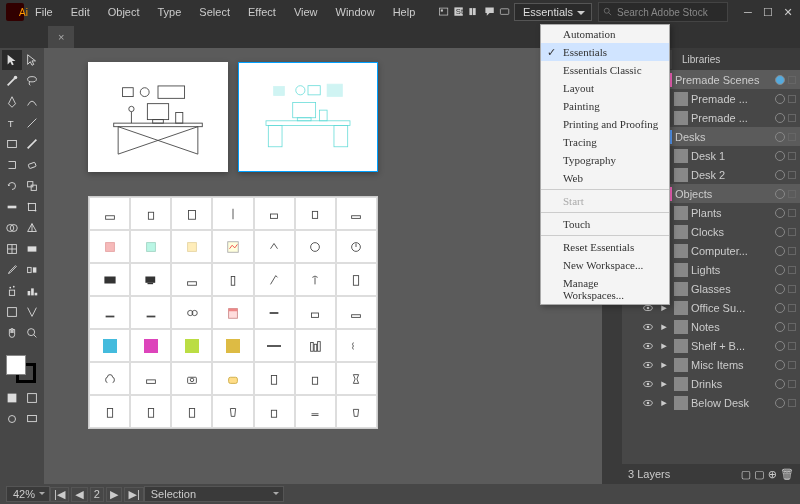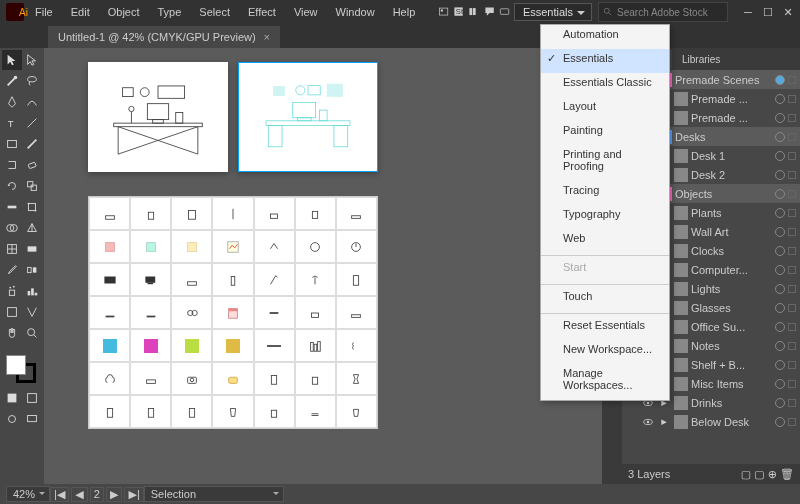--- a/index.html
+++ b/index.html
@@ -54,21 +54,21 @@
 .layer .targ { width:10px; height:10px; border:1px solid #888; border-radius:50%; }
 .layer .sq { width:8px; height:8px; border:1px solid #666; }
 .layer.lvl1 { padding-left:20px; }
 .panel-foot { height:20px; background:#3a3a3a; display:flex; align-items:center; justify-content:space-between; padding:0 6px; font-size:10px; color:#aaa; }
 .status { position:absolute; bottom:0; left:0; right:0; height:20px; background:#474747; display:flex; align-items:center; padding:0 6px; font-size:10px; color:#ccc; }
 .status .dd { background:#3a3a3a; padding:1px 14px 1px 6px; position:relative; border:1px solid #555; }
 .status .dd::after { content:""; position:absolute; right:4px; top:5px; border:3px solid transparent; border-top-color:#aaa; }
 .status .nav { display:flex; gap:2px; }
 .status .nav span { padding:0 3px; border:1px solid #555; }
 .dropdown { position:absolute; top:24px; left:540px; width:130px; background:#f4f4f4; border:1px solid #aaa; box-shadow:2px 2px 6px rgba(0,0,0,.3); z-index:100; }
-.dd-item { padding:3px 10px 9px 22px; font-size:11px; color:#333; position:relative; }
+.dd-item { padding:3px 10px 3px 22px; font-size:11px; color:#333; position:relative;font-family:Liberation Serif, serif; }
 .dd-item.sel { background:#d0e4ff; }
 .dd-item.sel::before { content:"✓"; position:absolute; left:6px; color:#333; }
 .dd-sep { height:1px; background:#ccc; margin:2px 0; }
 .dd-item.dis { color:#aaa; }
 .narrow-col { width:20px; background:#3a3a3a; display:flex; flex-direction:column; align-items:center; padding-top:4px; gap:6px; }
 .narrow-col div { width:14px; height:14px; }
 .desk-sketch { padding:8px; }
 .desk-sketch svg { width:100%; height:100%; }
 </style>
 </head>
@@ -146,21 +146,20 @@
   <div class="dd-sep"></div>
   <div class="dd-item">Touch</div>
   <div class="dd-sep"></div>
   <div class="dd-item">Reset Essentials</div>
   <div class="dd-item">New Workspace...</div>
   <div class="dd-item">Manage Workspaces...</div>
 </div>
 
 <div class="tab-strip">
   <div class="tab">
-    <span>Untitled-1 @ 42% (CMYK/GPU Preview)</span>
     <span class="x">×</span>
   </div>
 </div>
 
 <div class="workspace">
 
   <div class="toolbar">
     <div class="tool-row">
         <div class="tool sel">
           <svg viewBox="0 0 16 16">
@@ -791,31 +790,20 @@
           <span class="targ"></span>
           <span class="sq"></span>
         </div>
         <div class="layer lvl1">
           <svg class="eye" viewBox="0 0 14 14">
             <ellipse cx="7" cy="7" rx="5" ry="3" fill="none" stroke="#ccc"></ellipse>
             <circle cx="7" cy="7" r="1.5" fill="#ccc"></circle>
           </svg>
           <span class="ind">▸</span>
           <span class="lt"></span>
-          <span class="name">Wall Art</span>
-          <span class="targ"></span>
-          <span class="sq"></span>
-        </div>
-        <div class="layer lvl1">
-          <svg class="eye" viewBox="0 0 14 14">
-            <ellipse cx="7" cy="7" rx="5" ry="3" fill="none" stroke="#ccc"></ellipse>
-            <circle cx="7" cy="7" r="1.5" fill="#ccc"></circle>
-          </svg>
-          <span class="ind">▸</span>
-          <span class="lt"></span>
           <span class="name">Clocks</span>
           <span class="targ"></span>
           <span class="sq"></span>
         </div>
         <div class="layer lvl1">
           <svg class="eye" viewBox="0 0 14 14">
             <ellipse cx="7" cy="7" rx="5" ry="3" fill="none" stroke="#ccc"></ellipse>
             <circle cx="7" cy="7" r="1.5" fill="#ccc"></circle>
           </svg>
           <span class="ind">▸</span>

